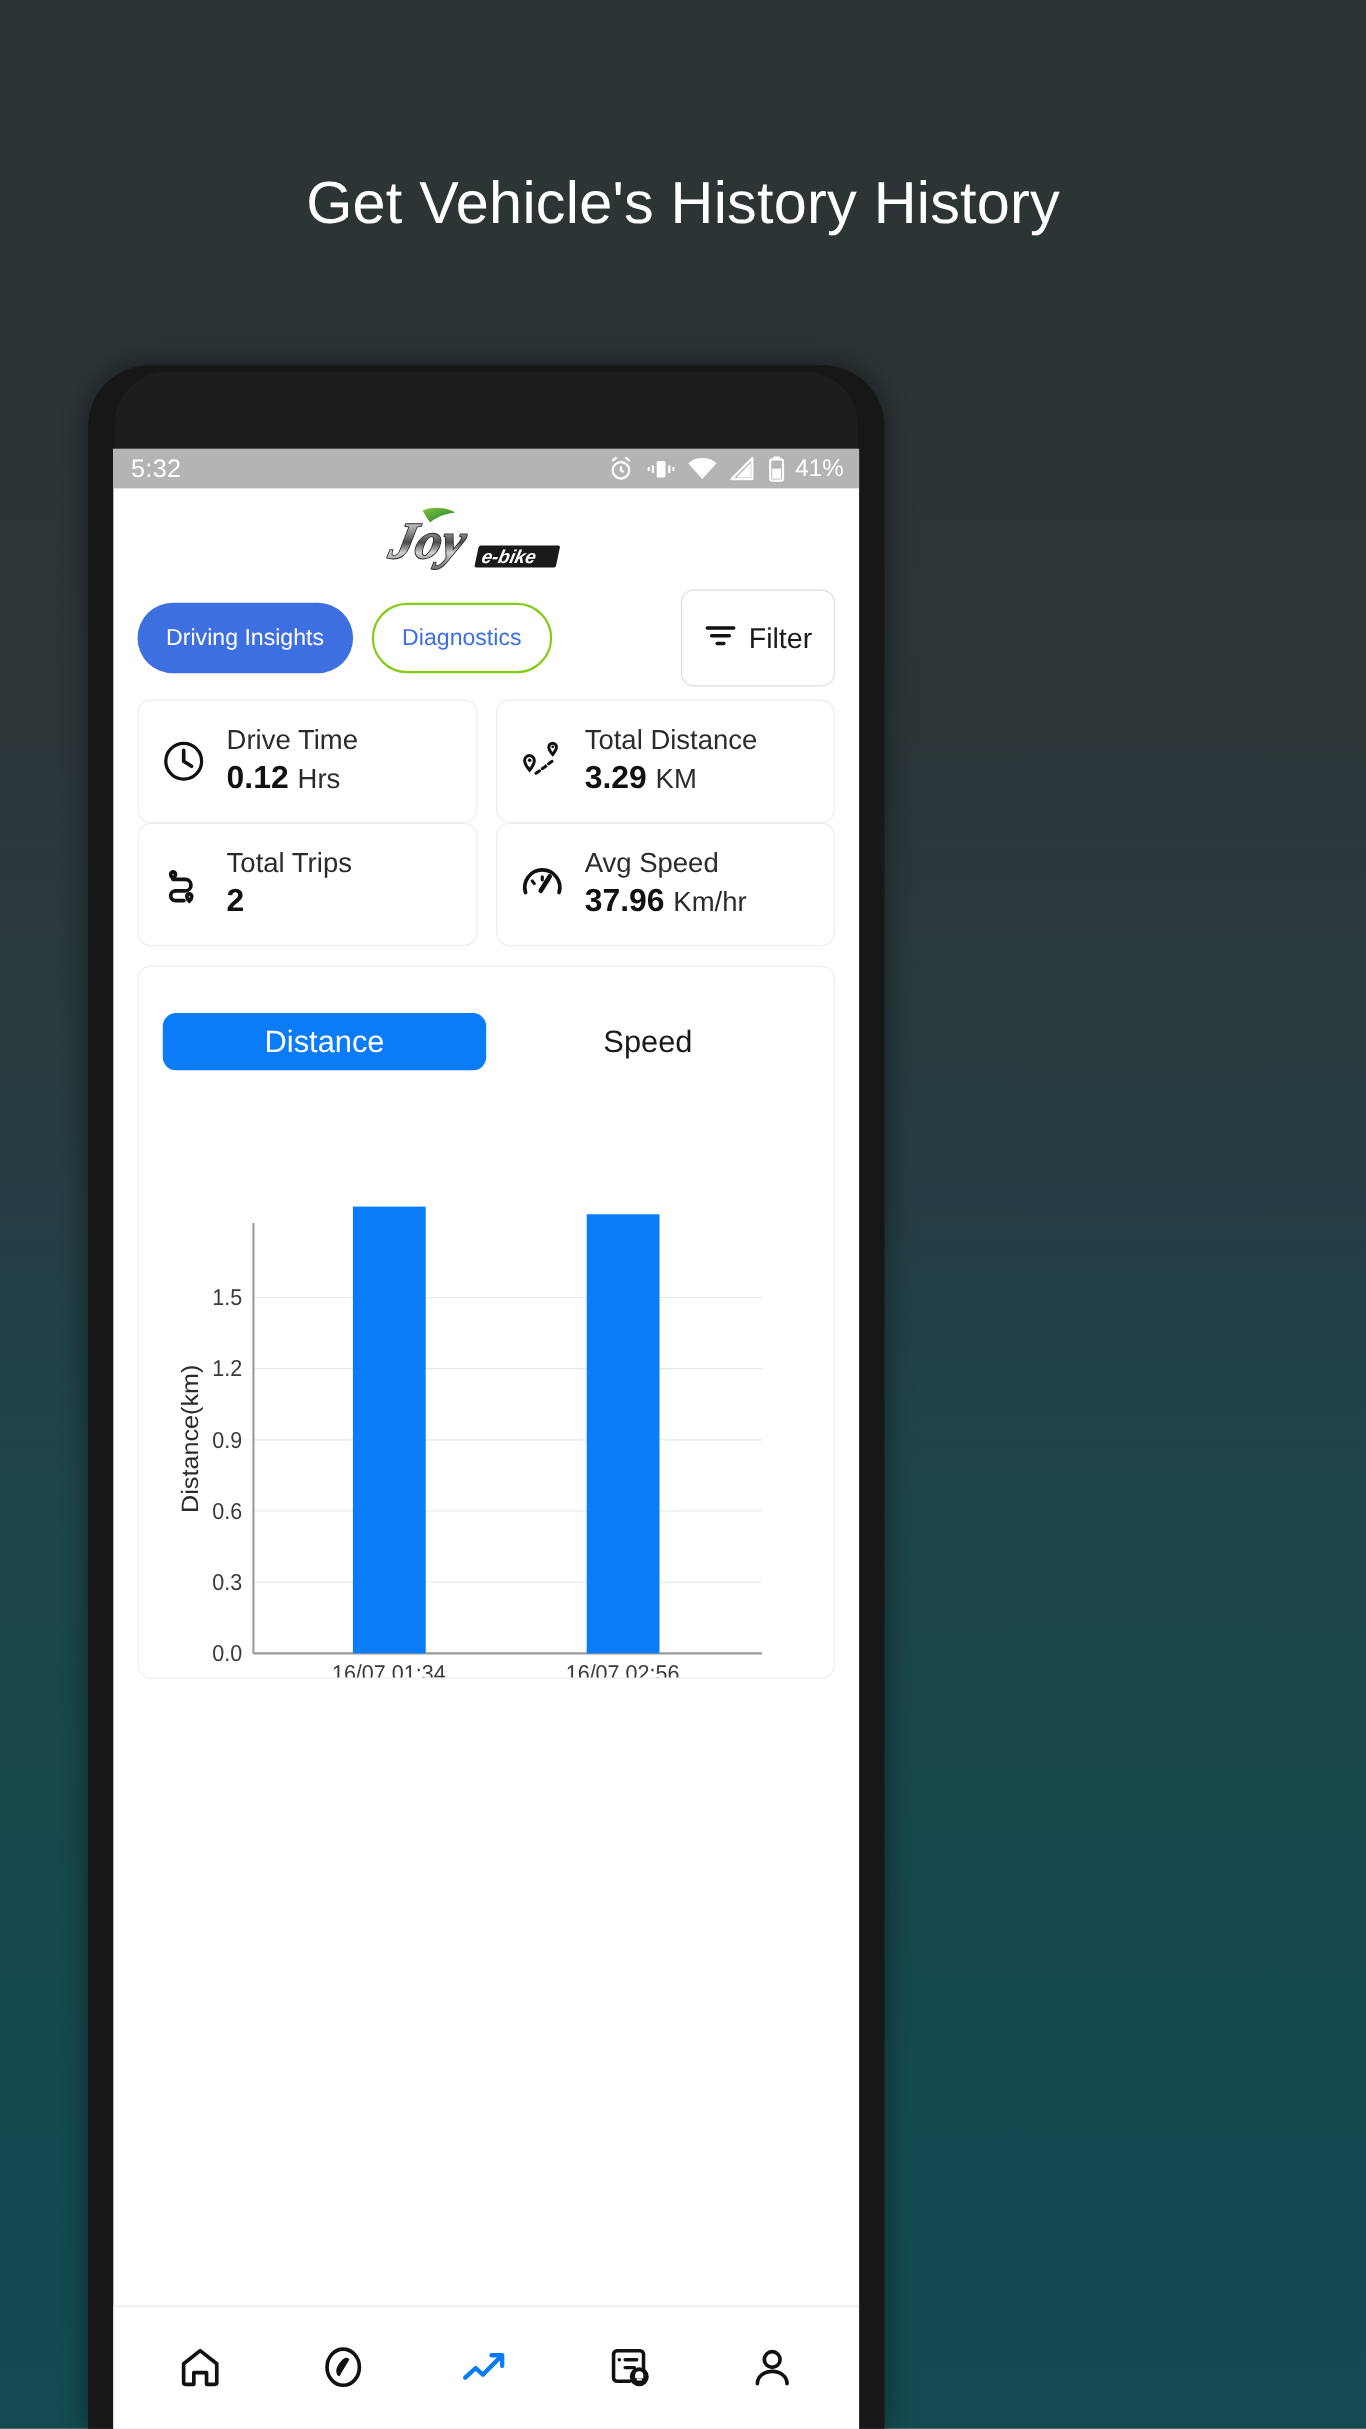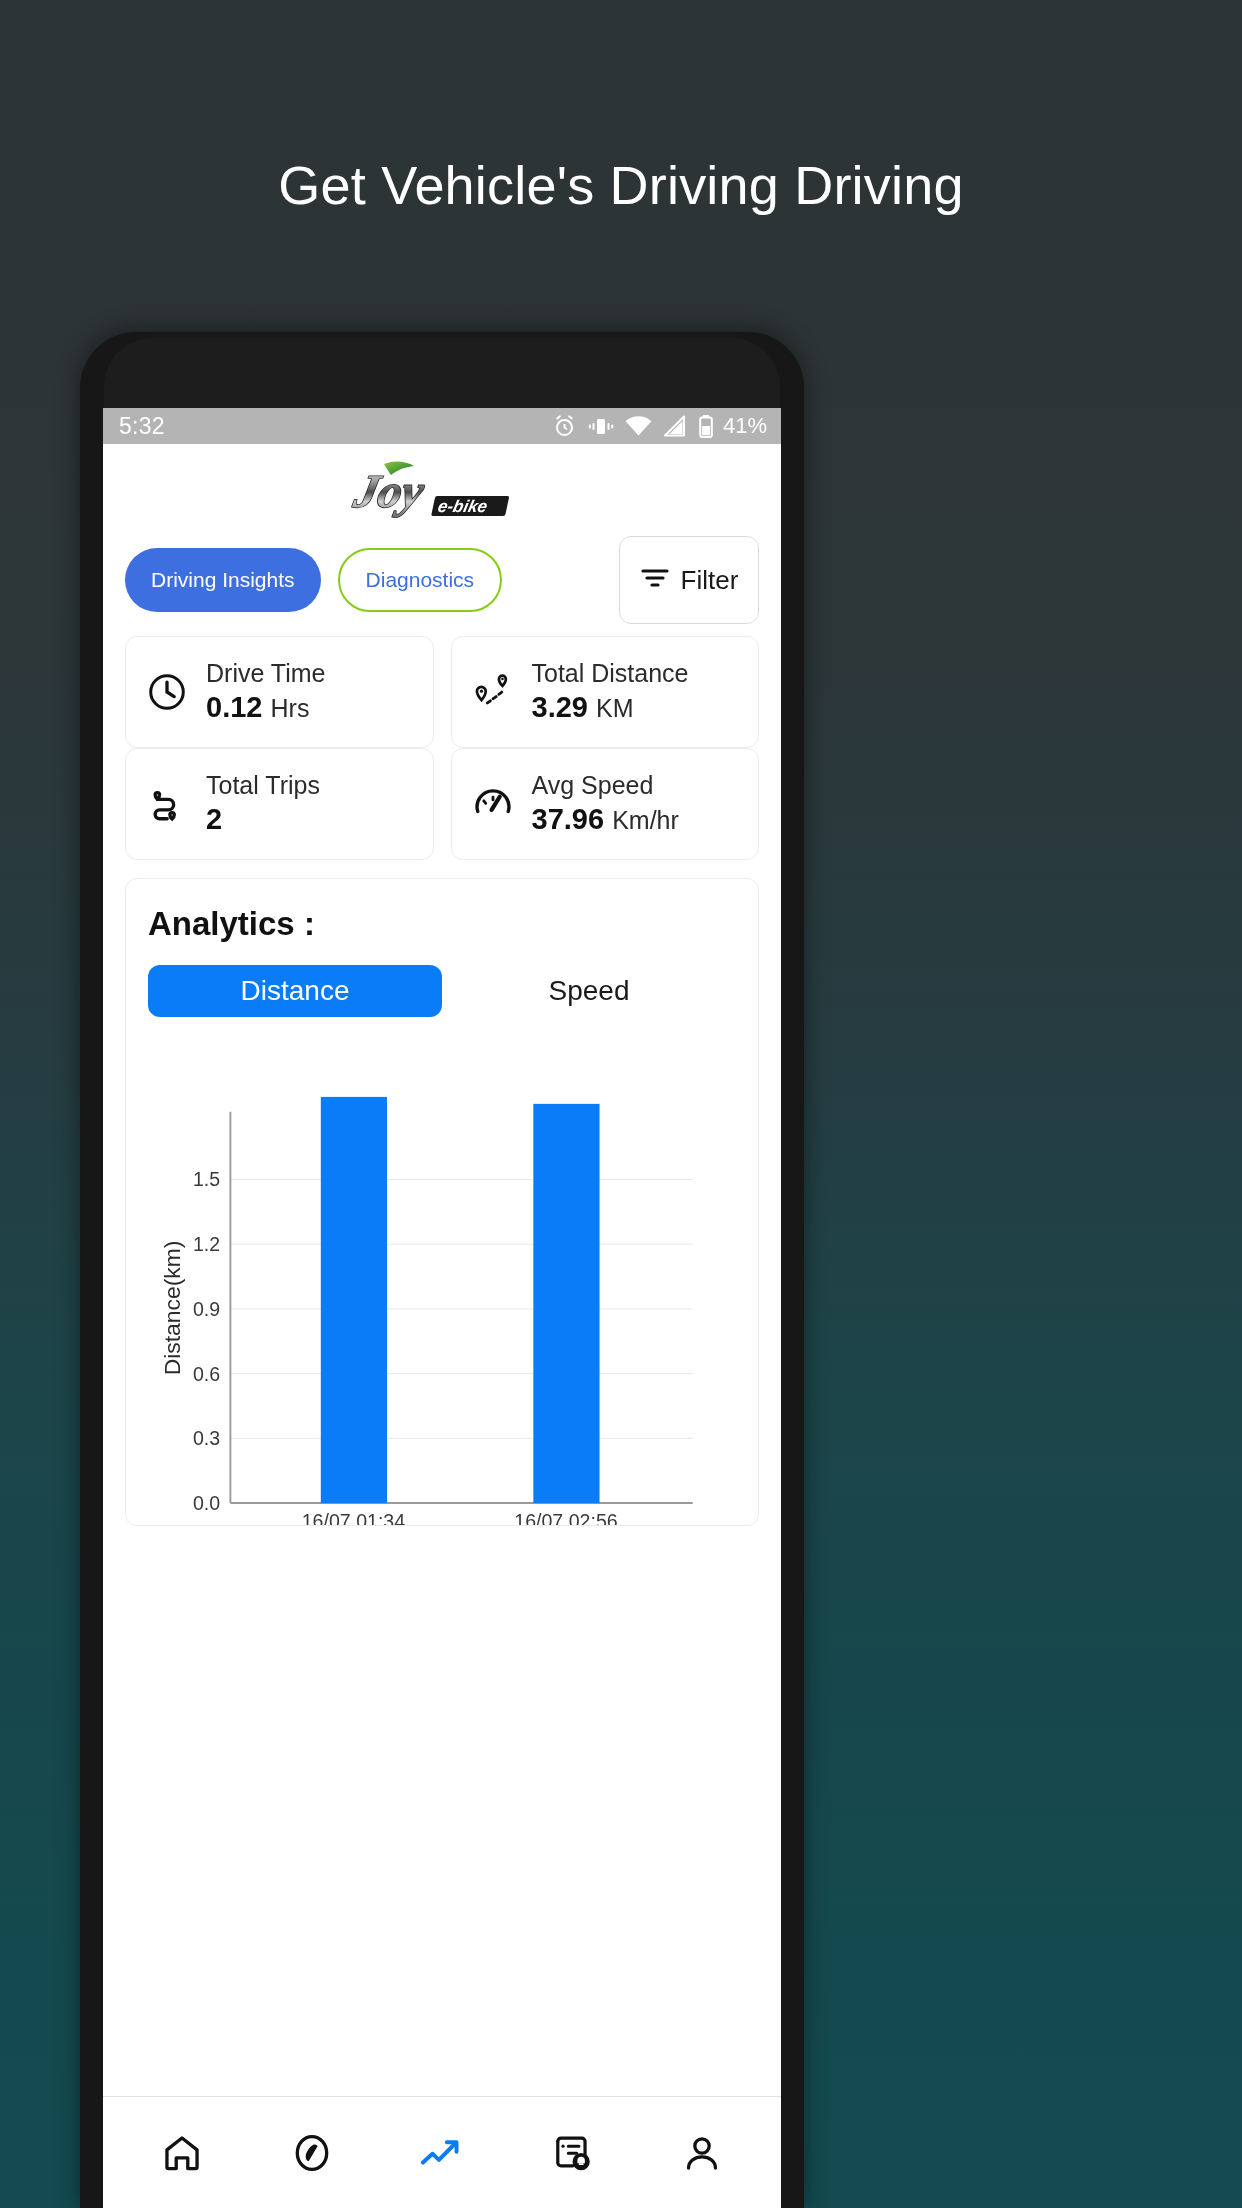--- a/index.html
+++ b/index.html
@@ -115,21 +115,21 @@
     background:#fff; border-top:1.5px solid #e2e2e2;
     display:flex; align-items:center; justify-content:space-around;
     padding:0 14px;
   }
   .nav-item { width:74px; height:74px; display:flex; align-items:center; justify-content:center; }
 </style>
 </head>
 <body>
 
 <div class="headline">
-  <div class="headline-text">Get Vehicle's Driving Driving</div>
+  <div class="headline-text">Get Vehicle's History History</div>
 </div>
 
 <div class="phone">
   <div class="screen">
 
     <div class="statusbar">
       <div class="sb-time">5:32</div>
       <div class="sb-right">
         <span>
           <svg width="25" height="25" viewBox="0 0 24 24" fill="none" stroke="#fff" stroke-width="1.9">
@@ -269,21 +269,20 @@
           </div>
           <div class="stat-body">
             <div class="stat-label">Avg Speed</div>
             <div class="stat-val"><span>37.96</span> <span class="unit">Km/hr</span></div>
           </div>
         </div>
       </div>
     </div>
 
     <div class="analytics">
-      <div class="analytics-title">Analytics :</div>
       <div class="toggle-row">
         <div class="toggle toggle-on">Distance</div>
         <div class="toggle toggle-off">Speed</div>
       </div>
 
       <div class="chart-area">
         <svg class="chart-svg" viewBox="0 0 678 453" preserveAspectRatio="none">
 
           <g stroke="#e6e6e6" stroke-width="1">
             <line x1="112" y1="366" x2="608" y2="366"></line>

